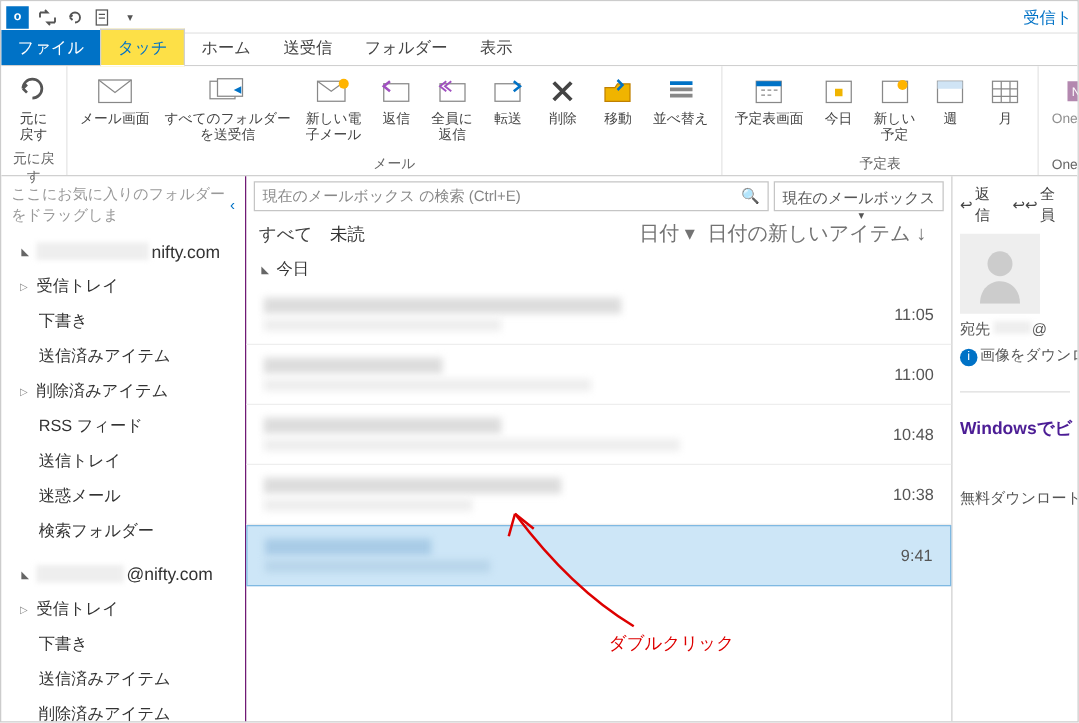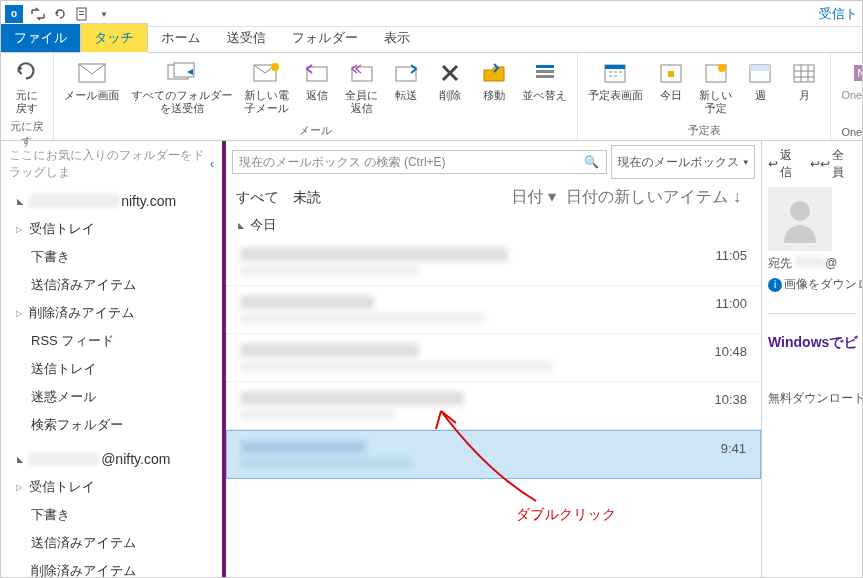--- a/index.html
+++ b/index.html
@@ -22,43 +22,43 @@
 .ribbon { height: 88px; background: #fff; border-bottom: 1px solid #d0d0d0; display: flex; }
 .ribbon-group { display: flex; flex-direction: column; border-right: 1px solid #e5e5e5; padding: 2px 4px 0; }
 .ribbon-buttons { display: flex; flex: 1; }
 .ribbon-btn { display: flex; flex-direction: column; align-items: center; justify-content: flex-start; padding: 2px 6px; cursor: pointer; min-width: 44px; }
 .ribbon-btn .icon { height: 32px; display: flex; align-items: center; justify-content: center; font-size: 26px; color: #0072c6; }
 .ribbon-btn .label { font-size: 11px; text-align: center; line-height: 1.2; color: #444; white-space: pre; }
 .ribbon-group-label { text-align: center; font-size: 11px; color: #666; padding: 2px 0; }
 
 
 .body { display: flex; height: calc(578px - 26px - 26px - 88px); }
-.nav { width: 225px; border-right: 4px solid #701a75; overflow: hidden; }
+.nav { width: 196px; border-right: 1px solid #701a75; overflow: hidden; }
 .nav-hint { color: #999; font-size: 12px; padding: 6px 8px; display: flex; align-items: center; }
 .nav-hint .chev { margin-left: auto; color: #0072c6; }
 .nav-account { padding: 6px 8px 6px 16px; font-size: 14px; display: flex; align-items: center; cursor: pointer; }
 .nav-account::before { content: "◢"; font-size: 8px; color: #666; margin-right: 6px; transform: scaleX(-1); }
 .nav-account .blur { background: #eee; height: 14px; width: 90px; display: inline-block; margin-right: 2px; filter: blur(2px); }
 .nav-item { padding: 5px 8px 5px 30px; font-size: 13px; cursor: pointer; display: flex; align-items: center; }
 .nav-item.exp::before { content: "▷"; font-size: 8px; color: #888; margin-left: -15px; margin-right: 7px; }
 
 
 .list { flex: 1; border-right: 1px solid #d0d0d0; display: flex; flex-direction: column; position: relative; }
 .search-row { display: flex; padding: 4px 6px; gap: 4px; align-items: center; }
 .search-box { flex: 1; border: 1px solid #c5c5c5; height: 24px; display: flex; align-items: center; padding: 0 6px; color: #888; }
 .search-box .mag { margin-left: auto; color: #0072c6; }
-.scope { border: 1px solid #c5c5c5; height: 24px; padding: 16px 6px; display: flex; align-items: center; color: #555; cursor: pointer; }
+.scope { border: 1px solid #c5c5c5; height: 24px; padding: 4px 6px; display: flex; align-items: center; color: #555; cursor: pointer; flex-direction: column; }
 .filter-row { display: flex; padding: 4px 10px; font-size: 14px; align-items: baseline; }
 .filter-row .f { margin-right: 14px; cursor: pointer; }
 .filter-row .f.active { color: #404040; }
 .filter-row .spacer { flex: 1; }
 .filter-row .sort { font-size: 16px; color: #737373; cursor: pointer; margin-right: 10px; }
 .group-header { padding: 4px 12px; font-size: 13px; display: flex; align-items: center; cursor: pointer; }
 .group-header::before { content: "◢"; font-size: 8px; color: #666; margin-right: 6px; transform: scaleX(-1); }
-.msg { display: flex; align-items: flex-start; padding: 10px 14px; border-bottom: 1px solid #eee; cursor: pointer; }
+.msg { display: flex; align-items: center; padding: 10px 14px; border-bottom: 1px solid #eee; cursor: pointer; }
 .msg.selected { background: #cde6f7; border: 1px solid #7fb9e2; }
 .msg .blurtext { flex: 1; }
 .msg .blurtext .l1 { background: #ddd; height: 13px; width: 60%; margin-bottom: 4px; filter: blur(3px); }
 .msg .blurtext .l2 { background: #eee; height: 10px; width: 40%; filter: blur(3px); }
 .msg .time { color: #555; font-size: 13px; width: 60px; text-align: right; }
 
 
 .annotation { position: absolute; pointer-events: none; z-index: 100; }
 .ann-label { position: absolute; color: #d00; font-size: 14px; font-weight: 500; }
 

